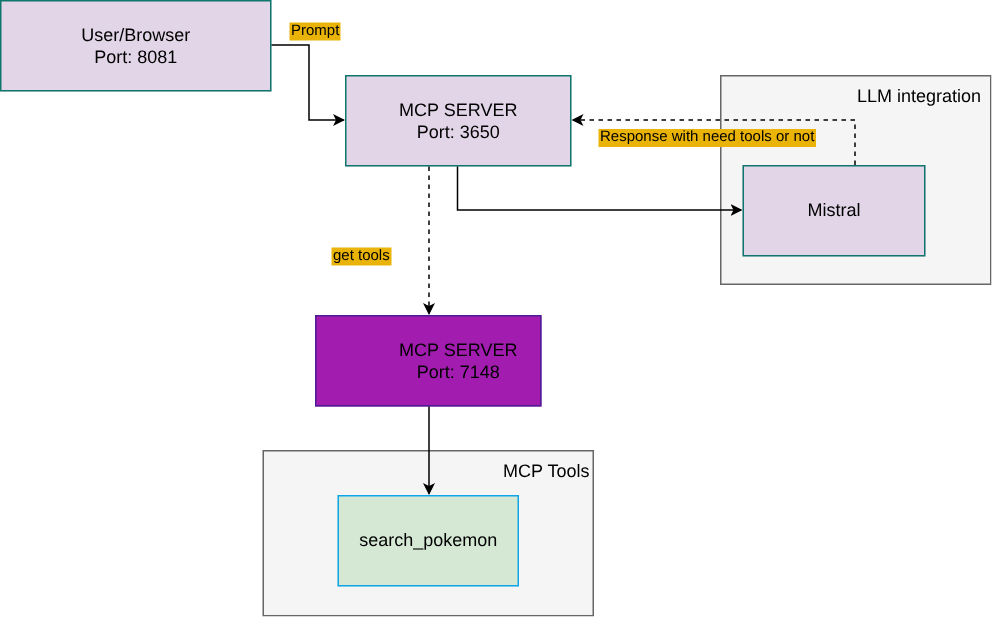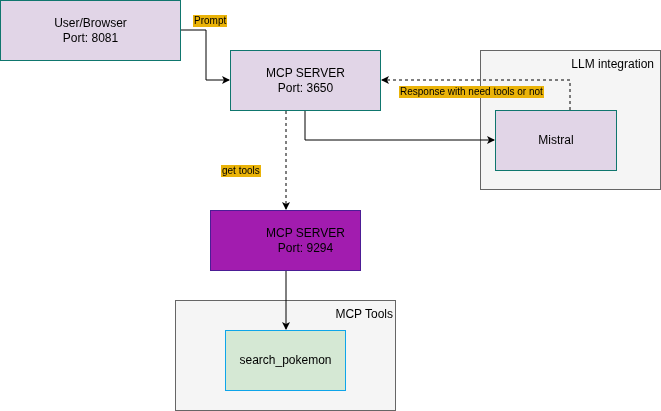--- a/index.html
+++ b/index.html
@@ -39,21 +39,21 @@
   </div>
 </div>
 
 <div class="node purple" style="left:495px; top:110px; width:122px; height:61px;">
   <div>Mistral</div>
 </div>
 
 <div class="node blue" style="left:210px; top:210px; width:151px; height:61px;">
   <div>
     <div>MCP SERVER</div>
-    <div>Port: 9294</div>
+    <div>Port: 7148</div>
   </div>
 </div>
 
 <div class="node green" style="left:225px; top:330px; width:121px; height:61px;">
   <div>search_pokemon</div>
 </div>
 
 <svg class="edges" width="661" height="411">
   <defs>
     <marker id="arrow" markerWidth="8" markerHeight="8" refX="7" refY="4" orient="auto" markerUnits="userSpaceOnUse">

